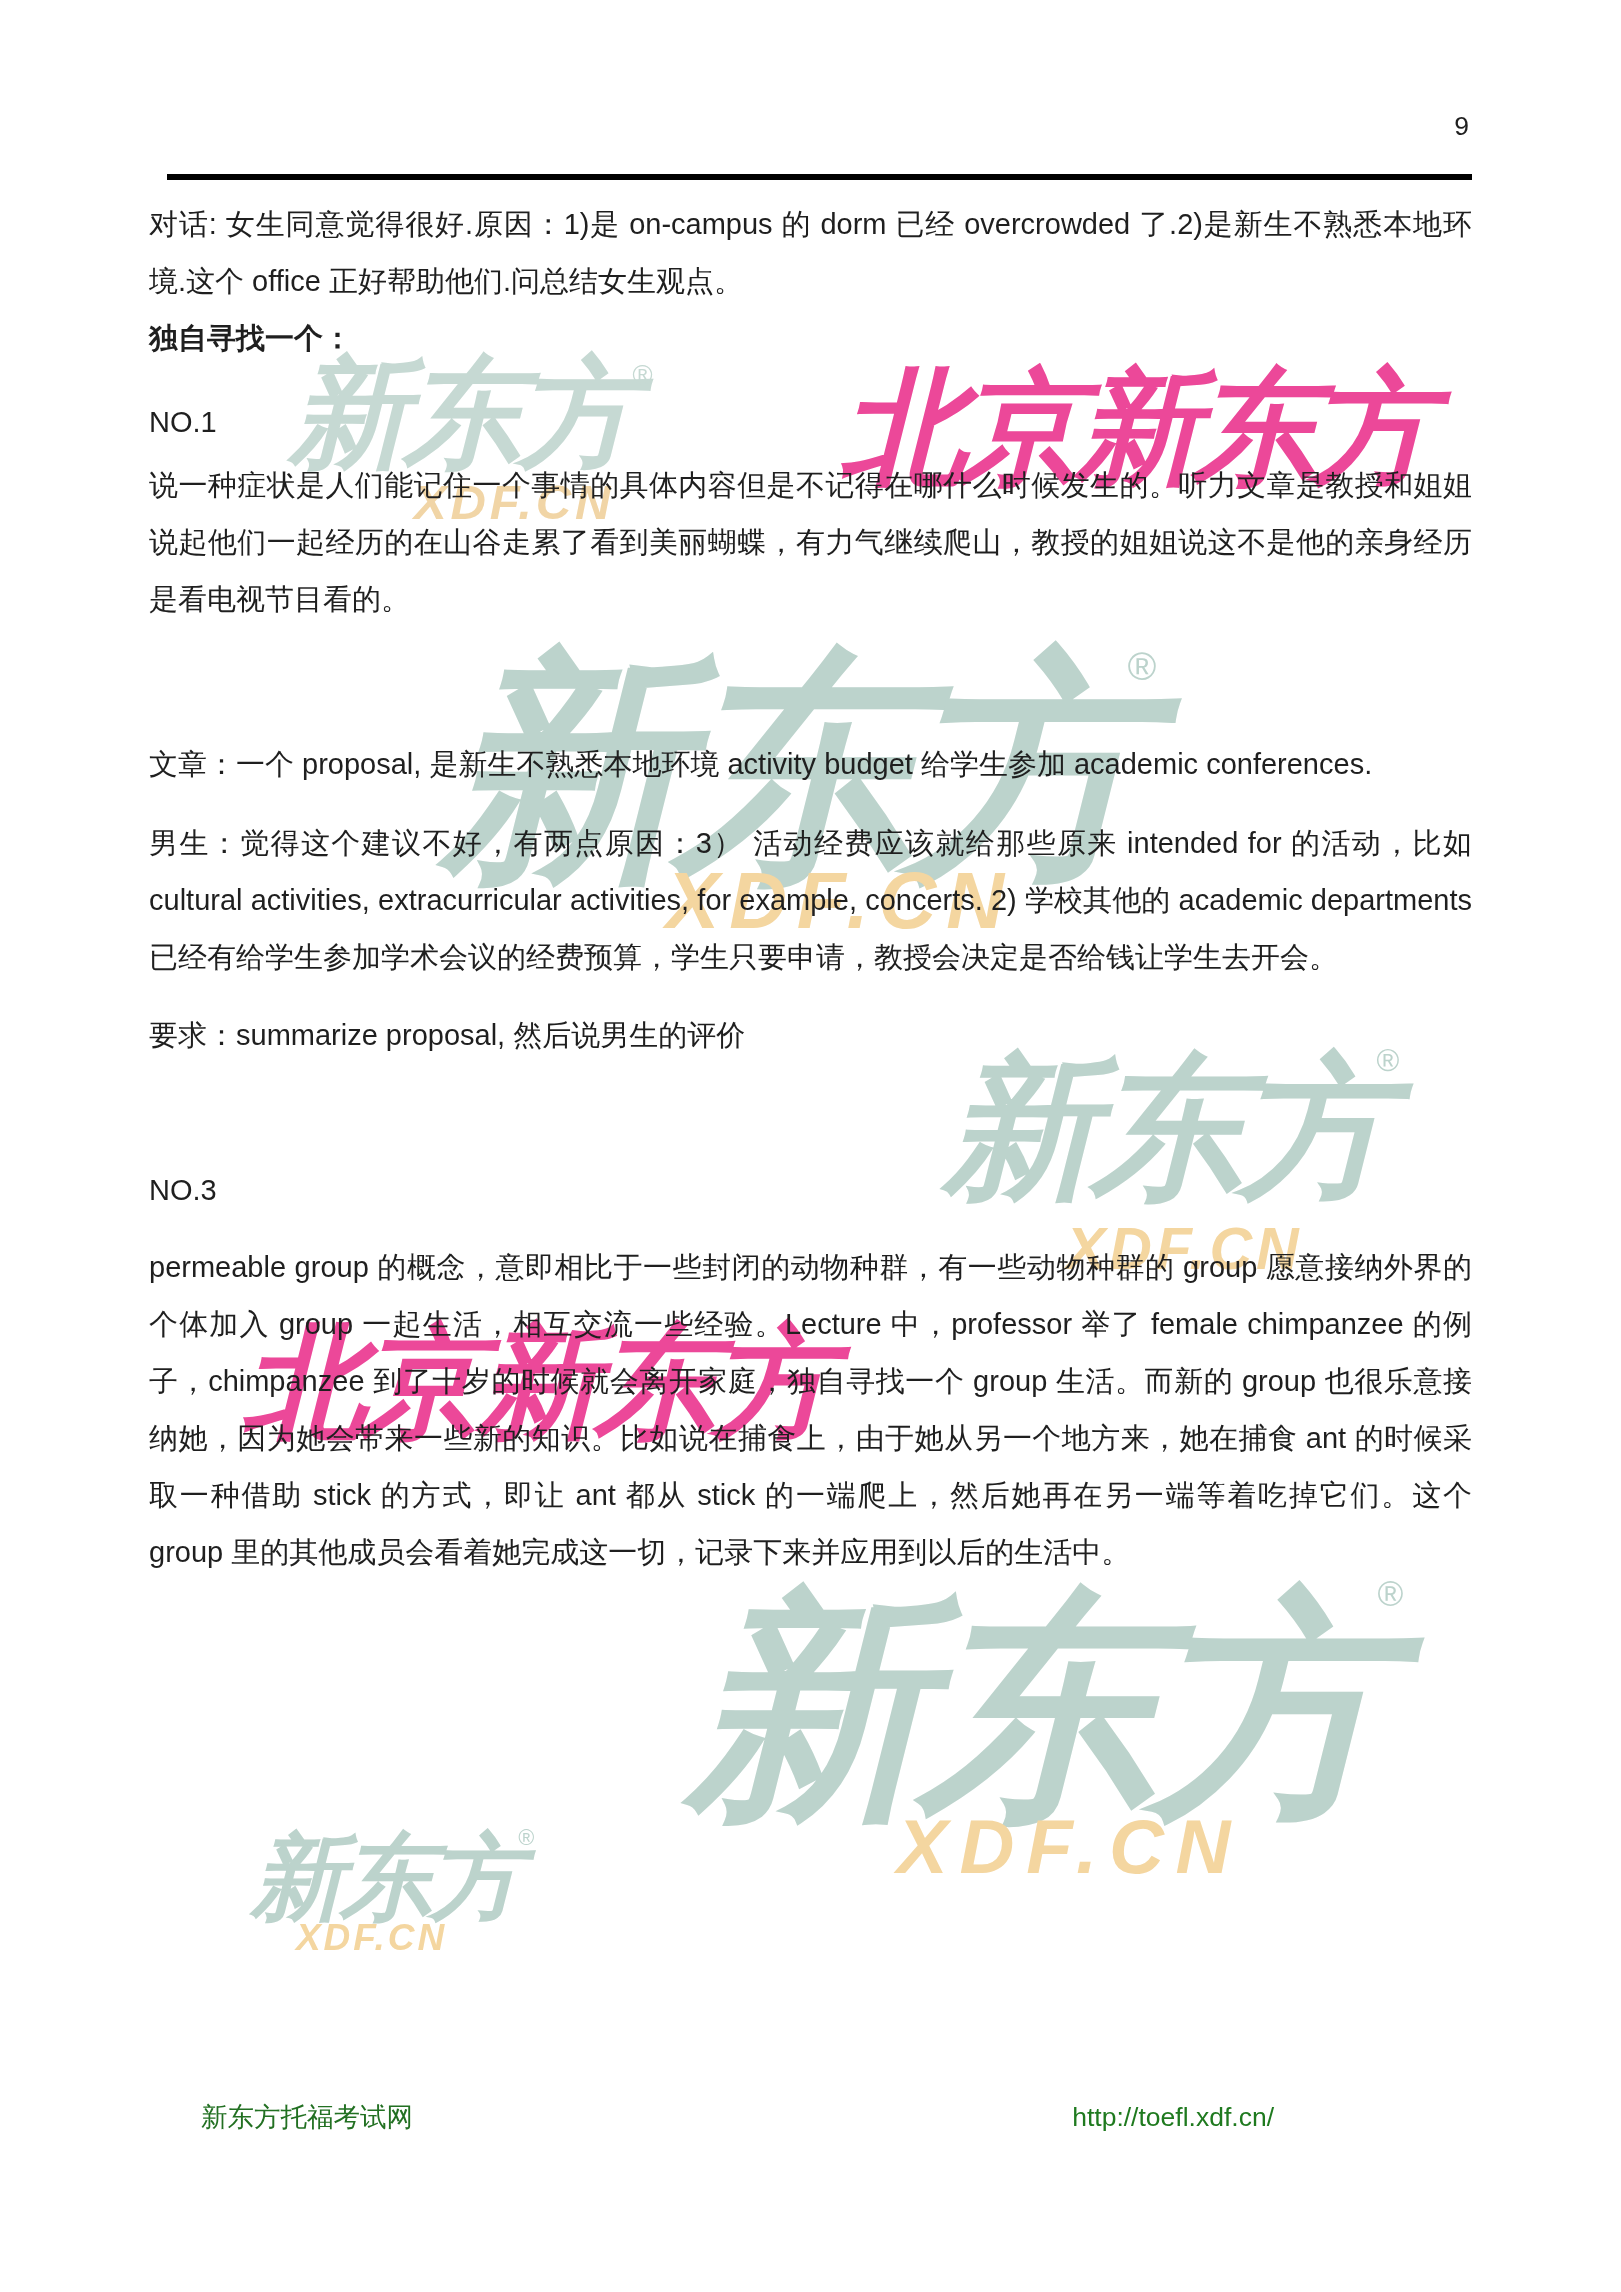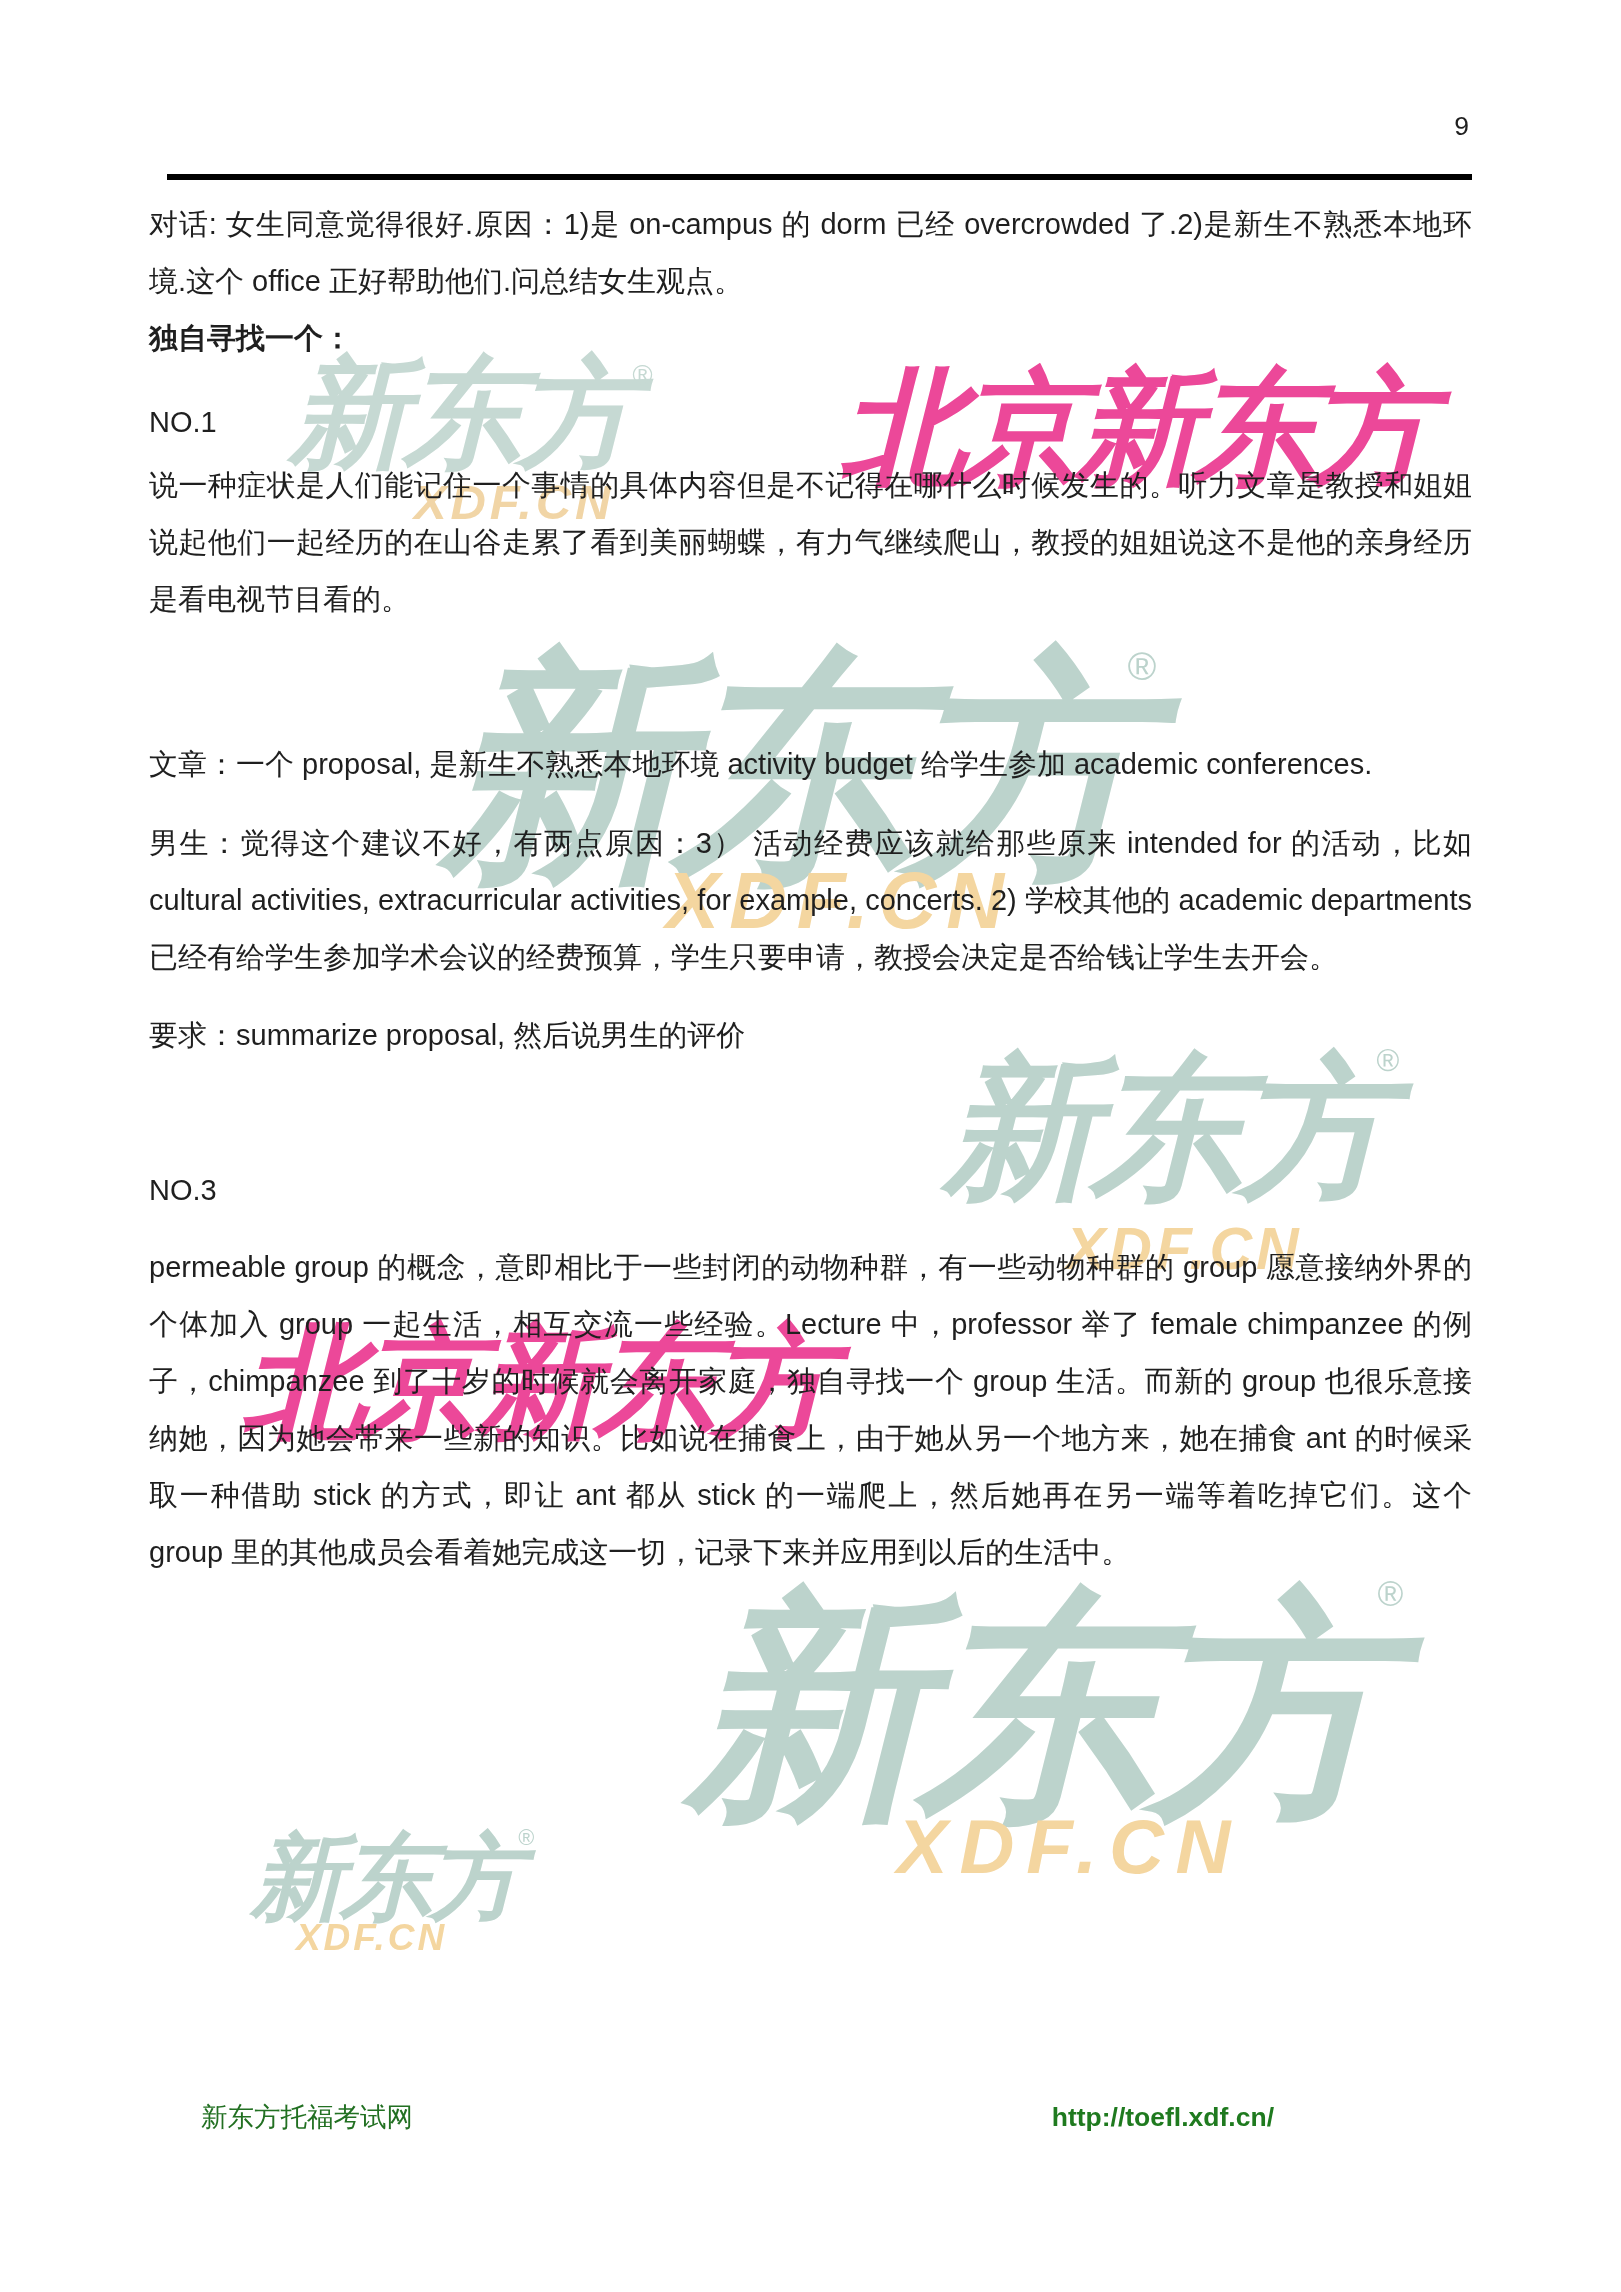--- a/index.html
+++ b/index.html
@@ -64,21 +64,21 @@
   .p-no2-man{margin-bottom:21.6px !important;}
   .p-no2-req{margin-bottom:98px !important;}
   .lbl-no3{margin-bottom:19.6px !important;}
   
   .footer{
     position:absolute;left:201px;right:347px;top:2098px;z-index:2;
     display:flex;justify-content:space-between;align-items:flex-end;
     font-size:26.5px;line-height:39px;
   }
   .footer .site{color:#227022;}
-  .footer .url{color:#1f7a1f;text-decoration:none;cursor:pointer;font-weight:bold;}
+  .footer .url{color:#1f7a1f;text-decoration:none;cursor:pointer;}
 </style>
 </head>
 <body>
 
 <div class="page">
 
   <div class="wm-layer">
     <div class="wm wm1">
       <span class="cjk">新东方</span>
       <span class="reg">®</span>

